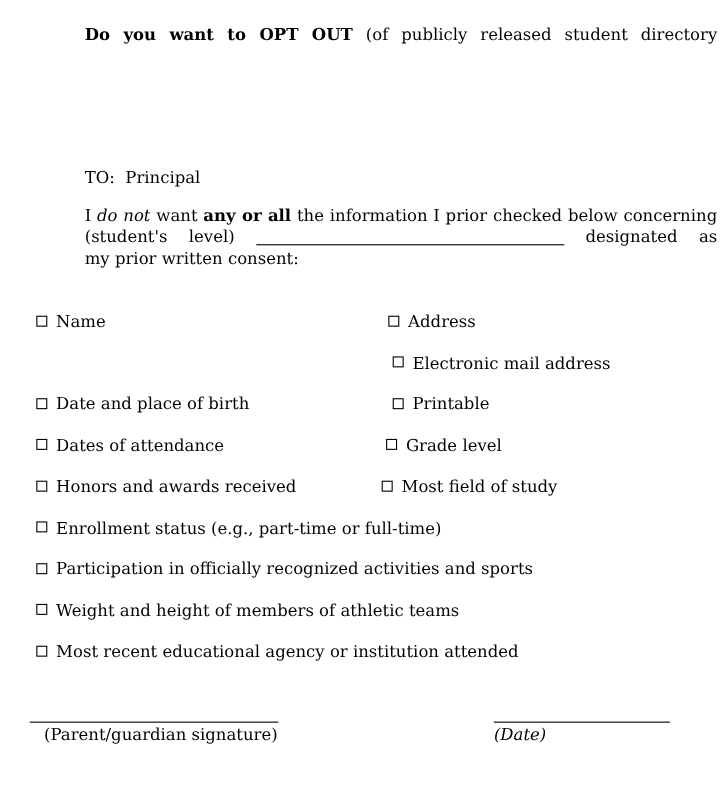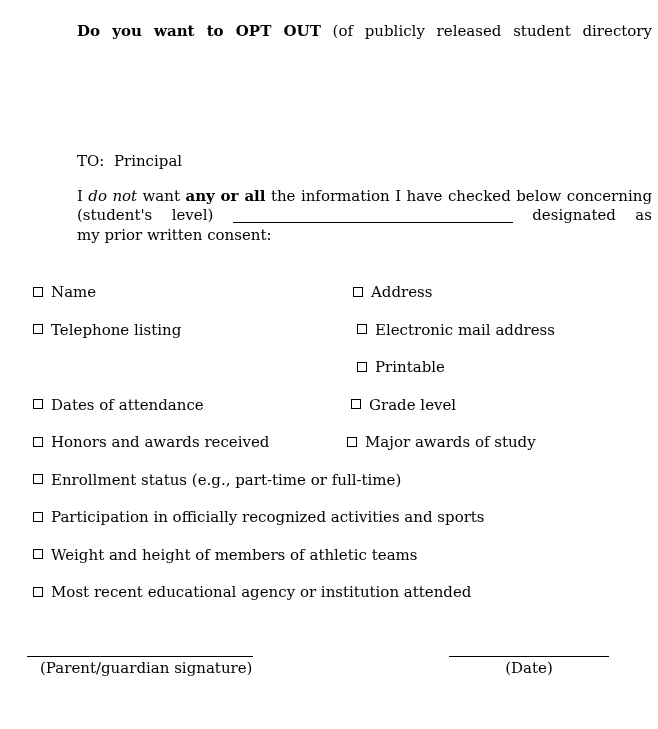--- a/index.html
+++ b/index.html
@@ -56,57 +56,57 @@
     vertical-align: -3px;
   }
   .sigline {
     position: absolute;
     height: 0;
     border-top: 1.5px solid #000000;
   }
   .sig-left-line  { left: 27px;  top: 656px; width: 226px; }
   .sig-right-line { left: 449px; top: 656px; width: 160px; }
   .sig-left-label  { left: 40px;  top: 659px; }
-  .sig-right-label { left: 449px; top: 659px; width: 160px; text-align: center; }
+  .sig-right-label { left: 449px; top: 659px; width: 160px; text-align: left; font-style: italic; }
 </style>
 </head>
 <body>
 
 <div class="page">
 
   <div class="abs para" style="top:22px">
     <div class="jline"><b>Do you want to OPT OUT</b><span> (of publicly released student directory</span></div>
   </div>
 
   <div class="abs para pre" style="top:152px">TO:  Principal</div>
 
   <div class="abs para" style="top:187px">
-    <div class="jline"><span>I </span><i>do not</i><span> want </span><b>any or all</b><span> the information I have checked below concerning</span></div>
+    <div class="jline"><span>I </span><i>do not</i><span> want </span><b>any or all</b><span> the information I prior checked below concerning</span></div>
     <div class="jline"><span>(student's level)</span> <span class="blank"></span> <span>designated</span> <span>as</span></div>
     <div>my prior written consent:</div>
   </div>
 
   <div class="row" style="top:283px">
     <span class="item"><span class="cb"></span><span>Name</span></span>
     <span class="item c2" style="left:320px"><span class="cb"></span><span>Address</span></span>
   </div>
   <div class="row" style="top:320.5px">
-    <span class="item"><span class="cb"></span><span>Telephone listing</span></span>
     <span class="item c2" style="left:324px"><span class="cb"></span><span>Electronic mail address</span></span>
   </div>
   <div class="row" style="top:358px">
+    <span class="item"><span class="cb"></span><span>Date and place of birth</span></span>
     <span class="item c2" style="left:324px"><span class="cb"></span><span>Printable</span></span>
   </div>
   <div class="row" style="top:395.5px">
     <span class="item"><span class="cb"></span><span>Dates of attendance</span></span>
     <span class="item c2" style="left:318px"><span class="cb"></span><span>Grade level</span></span>
   </div>
   <div class="row" style="top:433px">
     <span class="item"><span class="cb"></span><span>Honors and awards received</span></span>
-    <span class="item c2" style="left:314px"><span class="cb"></span><span>Major awards of study</span></span>
+    <span class="item c2" style="left:314px"><span class="cb"></span><span>Most field of study</span></span>
   </div>
   <div class="row" style="top:470.5px">
     <span class="item"><span class="cb"></span><span>Enrollment status (e.g., part-time or full-time)</span></span>
   </div>
   <div class="row" style="top:508px">
     <span class="item"><span class="cb"></span><span>Participation in officially recognized activities and sports</span></span>
   </div>
   <div class="row" style="top:545.5px">
     <span class="item"><span class="cb"></span><span>Weight and height of members of athletic teams</span></span>
   </div>

